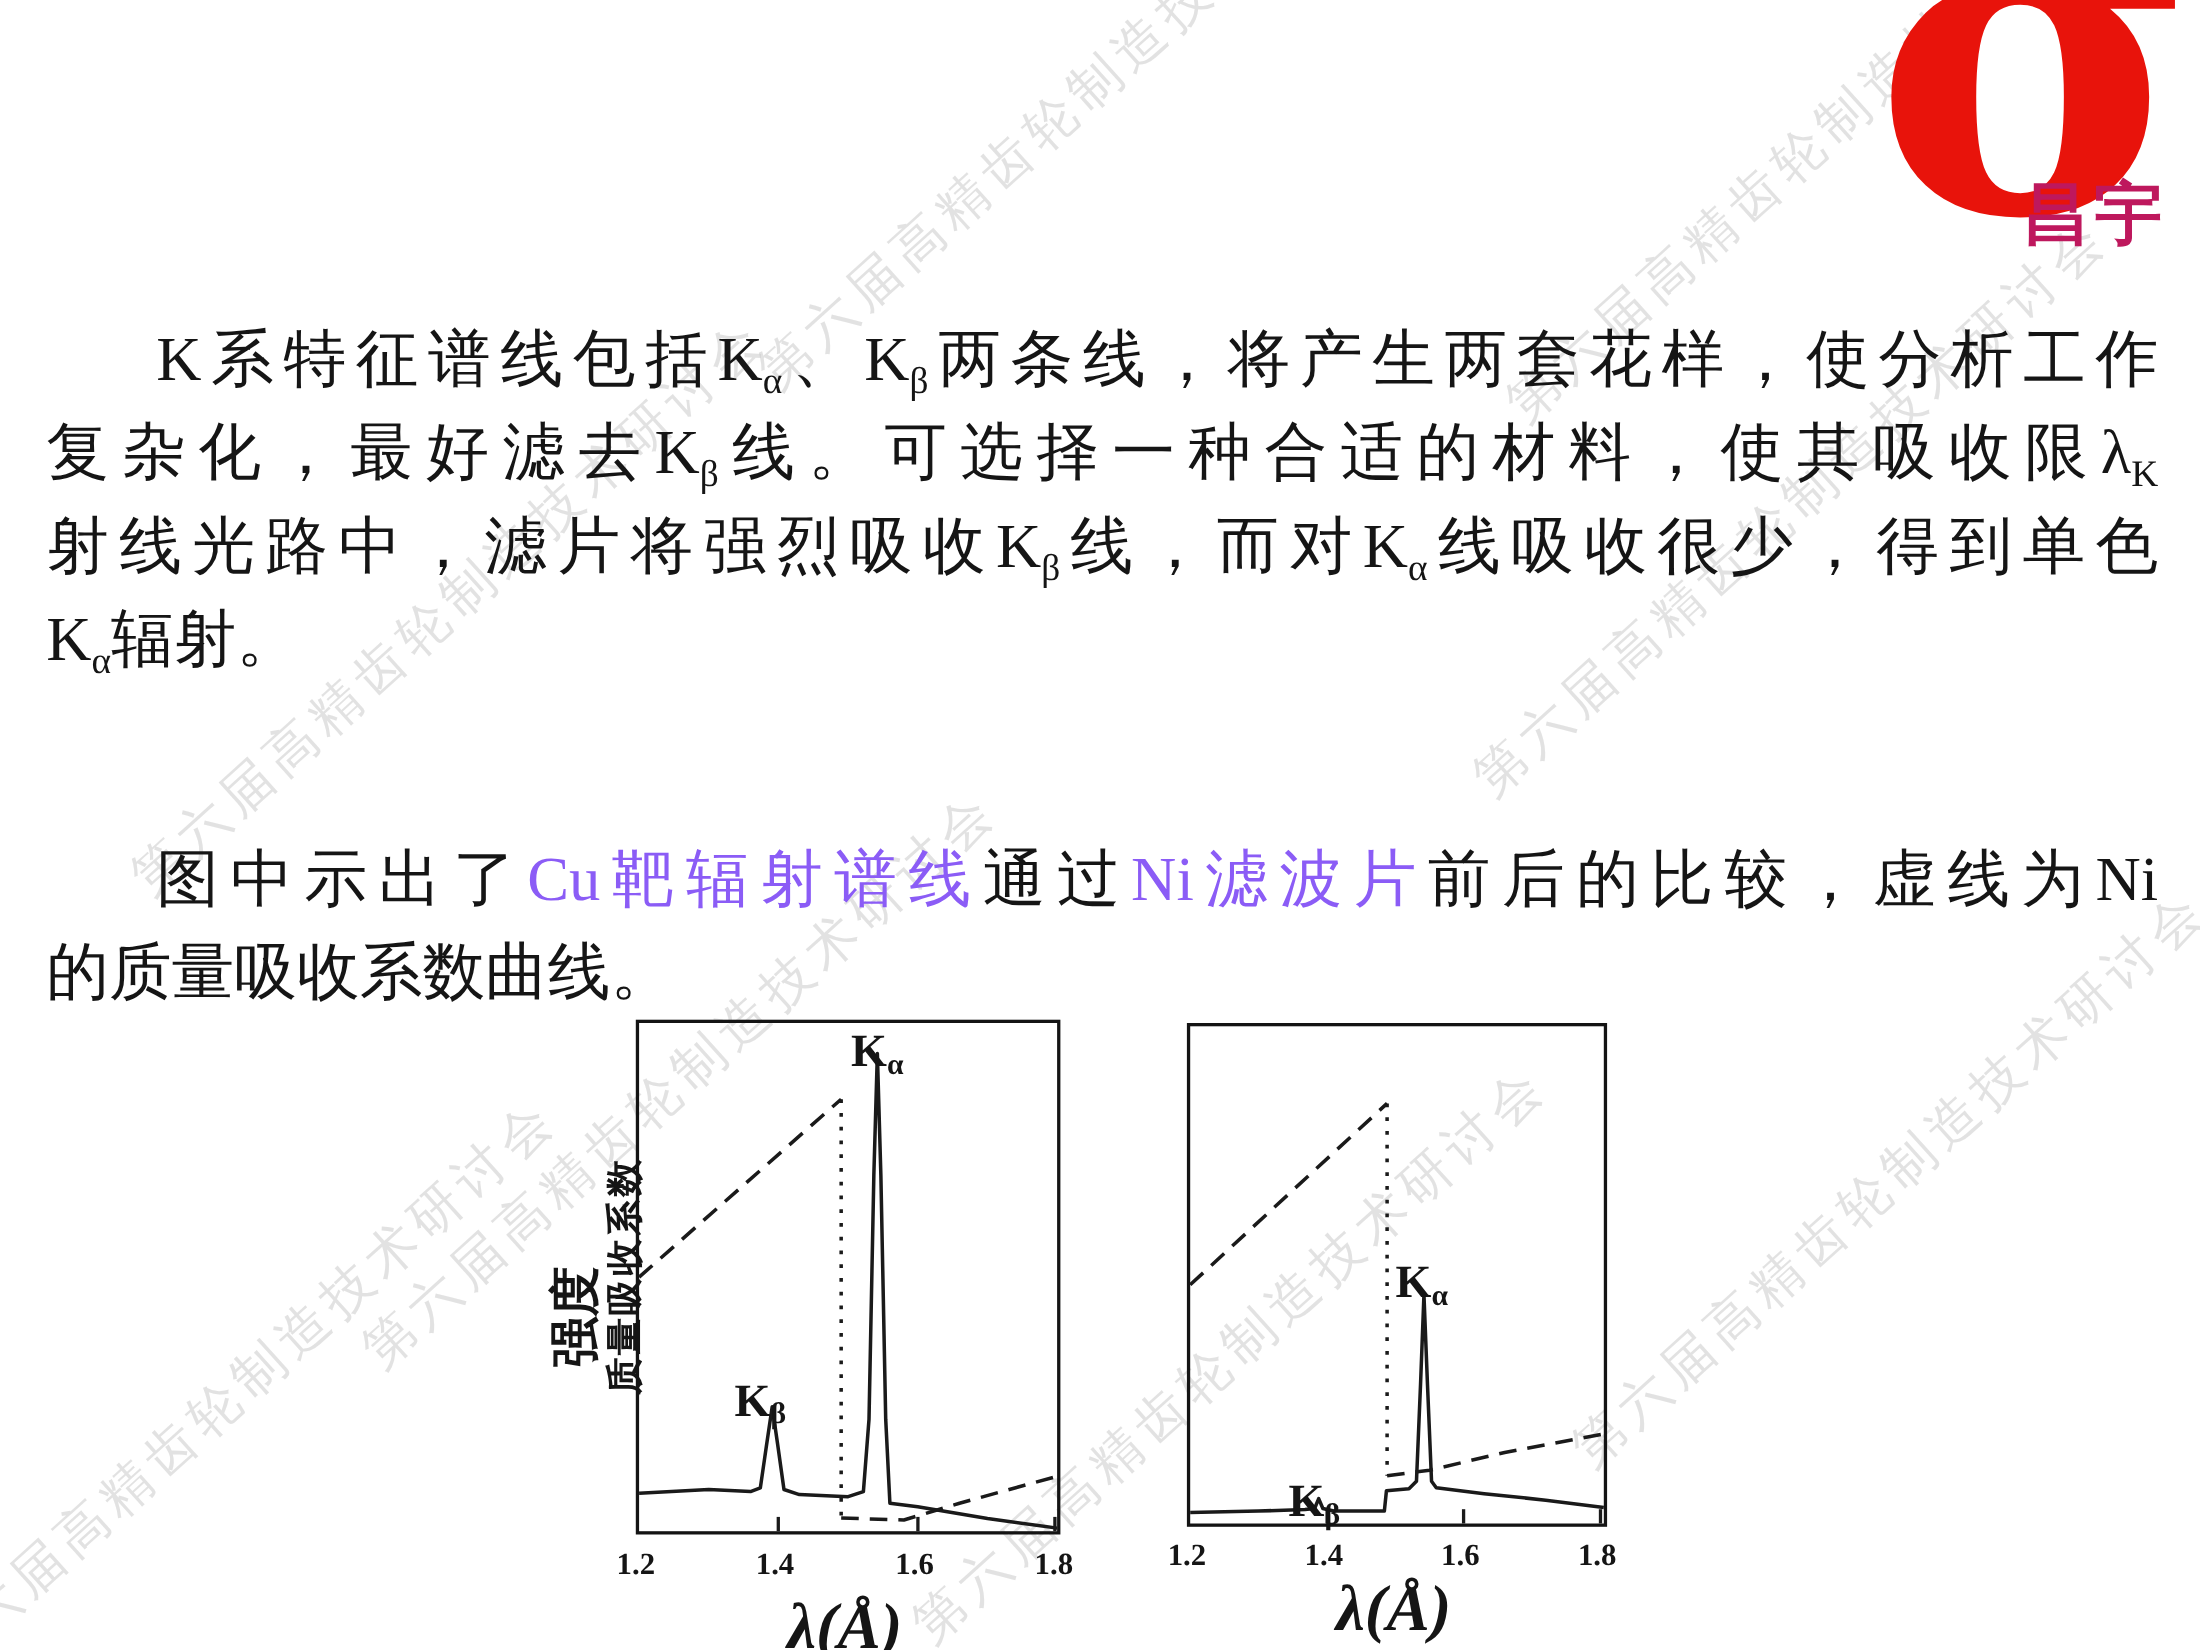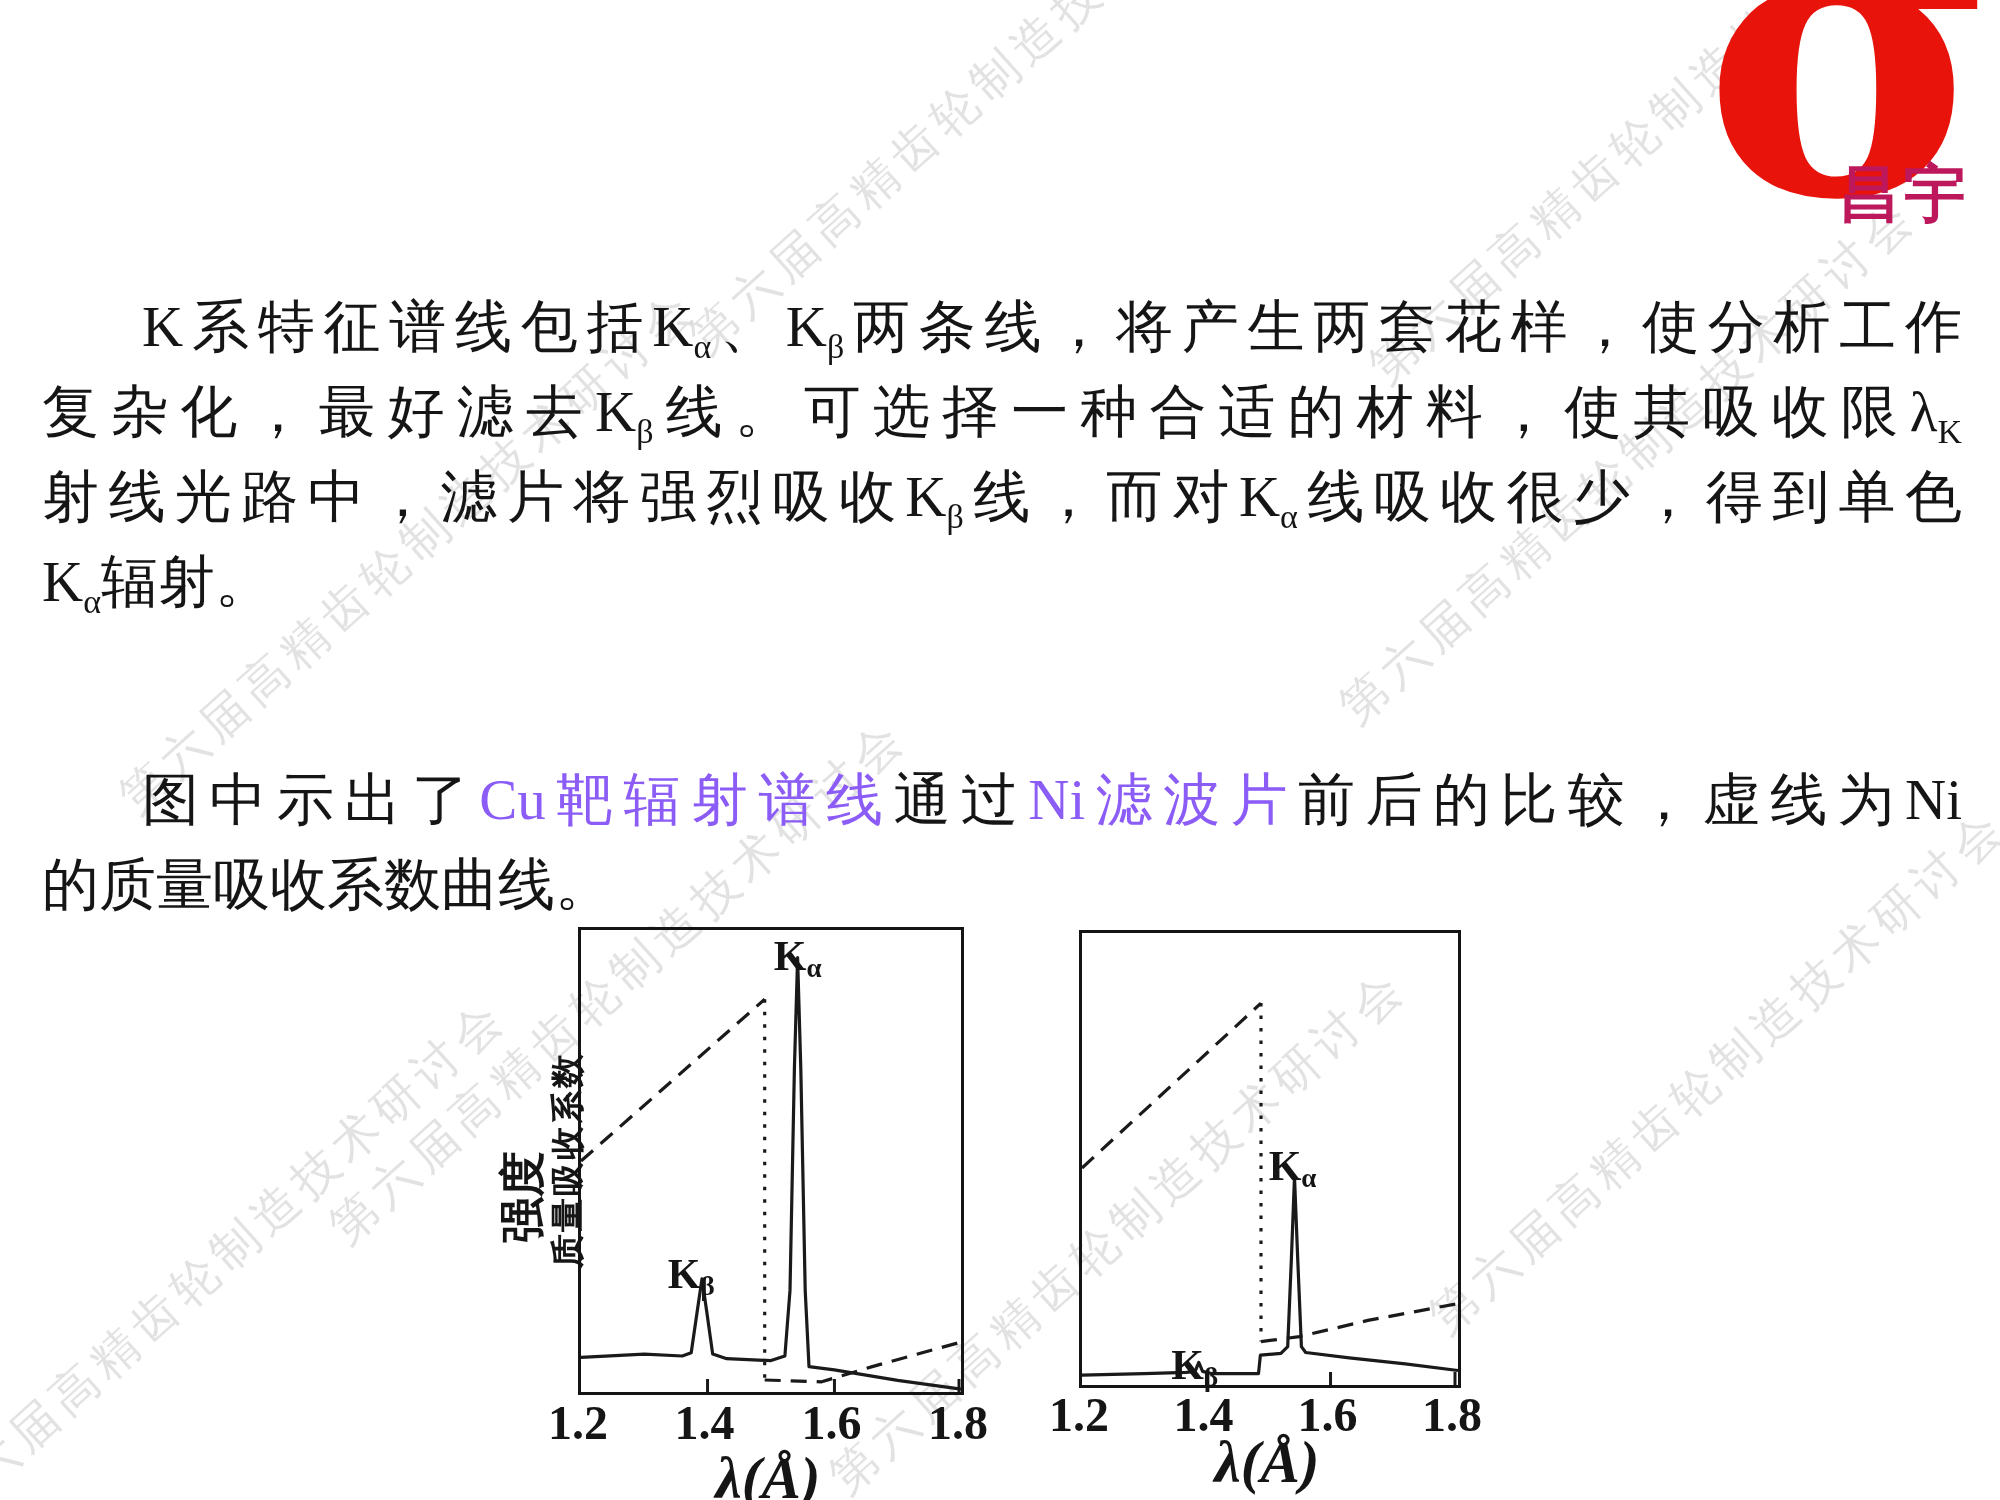--- a/index.html
+++ b/index.html
@@ -28,21 +28,21 @@
   .plot{position:absolute;border:3px solid #141414;z-index:1;background:transparent}
   #plot-left{left:578px;top:927px;width:380px;height:462px}
   #plot-right{left:1079px;top:930px;width:376px;height:452px}
   .plot svg{position:absolute;left:0;top:0;display:block;overflow:visible}
   .plot path{fill:none;stroke:#1a1a1a;stroke-width:3.2;stroke-linejoin:round}
   .s-dashed{stroke-dasharray:16 10}
   .s-dotted{stroke-dasharray:3.5 9;stroke-width:3.6}
   .tick{stroke:#1a1a1a;stroke-width:3}
   .ann{position:absolute;transform:translateX(-50%);font-weight:bold;font-size:42px;line-height:1;white-space:nowrap}
   .ann .asub{font-size:27px;vertical-align:-7px}
-  .xticks{position:absolute;height:50px;font-weight:bold;font-size:48px;z-index:1}
+  .xticks{position:absolute;height:50px;font-weight:bold;font-size:28px;z-index:1}
   #xticks-left{left:578px;top:1398px;width:380px}
   #xticks-right{left:1079px;top:1390px;width:376px}
   .xticks span{position:absolute;transform:translateX(-50%);line-height:50px}
   .xlabel{position:absolute;text-align:center;font-weight:bold;font-style:italic;font-size:59px;z-index:1}
   #xlabel-left{left:578px;top:1444px;width:380px}
   #xlabel-right{left:1079px;top:1428px;width:376px}
   .ylab{position:absolute;transform:rotate(-90deg);transform-origin:0 0;white-space:nowrap;
         font-weight:bold;z-index:1}
   #ylab-intensity{left:492px;top:1243px;font-size:46px}
   #ylab-mu{left:545px;top:1268px;font-size:34px;letter-spacing:2px}

